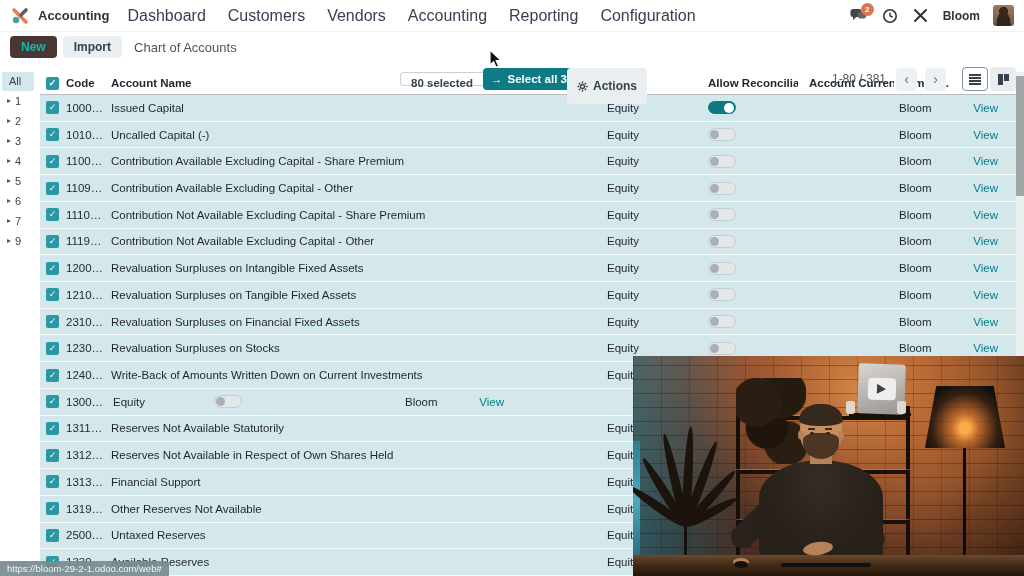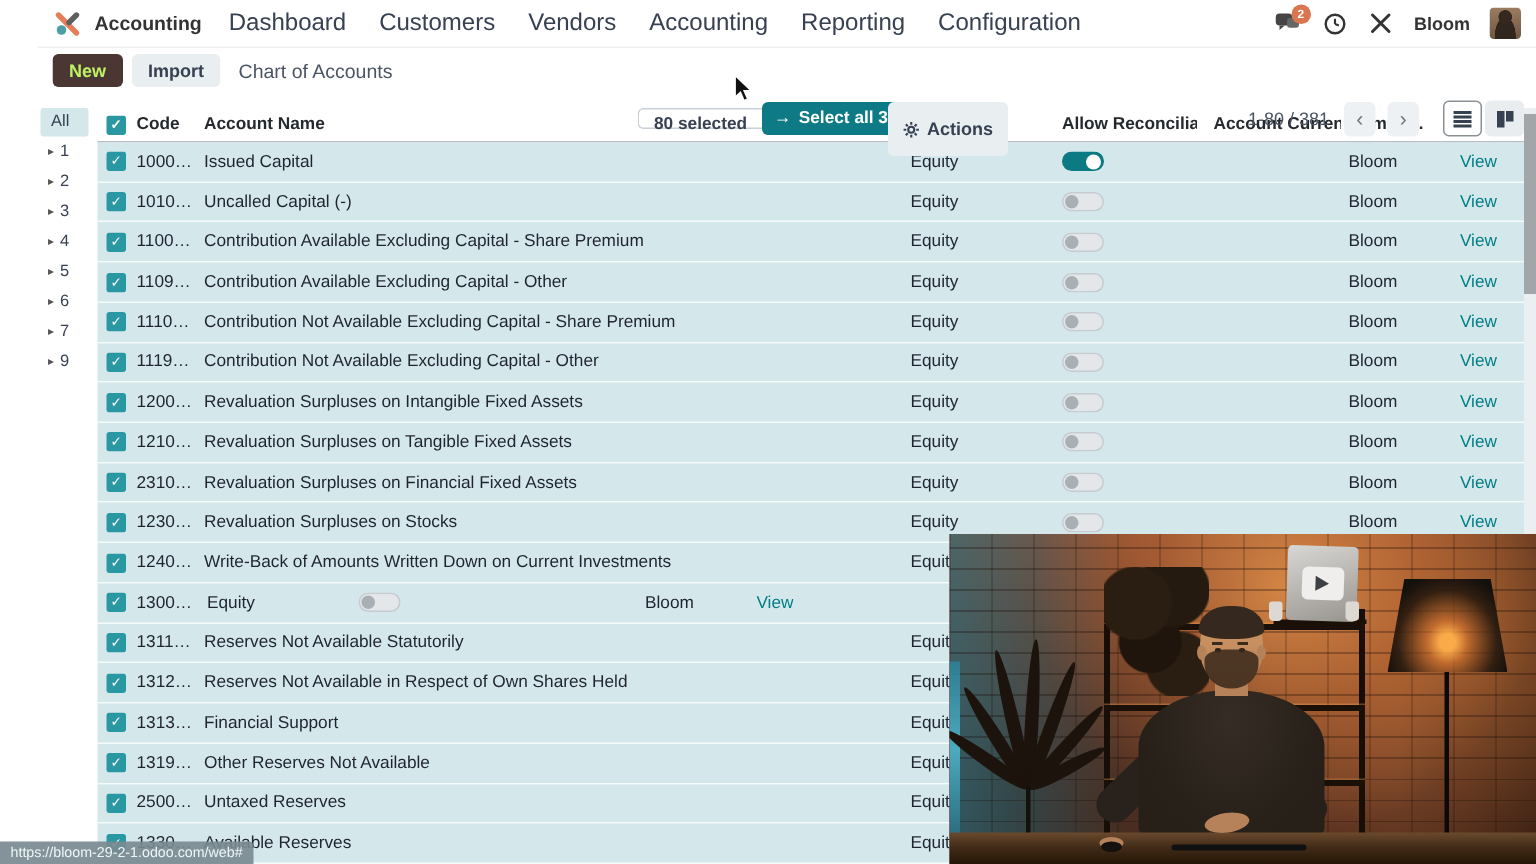--- a/index.html
+++ b/index.html
@@ -1,18 +1,18 @@
 <!DOCTYPE html>
 <html><head>
 <meta charset="utf-8">
 <style>
   * { margin:0; padding:0; box-sizing:border-box; }
   html,body { width:1024px; height:576px; overflow:hidden; background:#fff;
               font-family:"Liberation Sans", sans-serif; }
-  .app { position:absolute; inset:0;margin-left:25px; }
+  .app { position:absolute; inset:0; }
 
   
   .navbar { position:absolute; left:0; top:0; right:0; height:32px; background:#fff;
             display:flex; align-items:center; justify-content:space-between; padding:0 10px;
             border-bottom:1px solid #f0f0f0; z-index:10;}
   .nav-left { display:flex; align-items:center; gap:8px; }
   .logo { width:20px; height:20px; display:inline-flex; }
   .app-name { font-size:13px; font-weight:bold; color:#333; margin-right:10px; cursor:pointer;}
   .menu { display:flex; gap:22px; }
   .menu-item { font-size:16px; color:#374151; cursor:pointer; }
@@ -25,21 +25,21 @@
     background:
       radial-gradient(circle at 50% 30%, #35291f 0 24%, transparent 26%),
       radial-gradient(ellipse at 50% 92%, #30261d 0 46%, transparent 48%),
       linear-gradient(180deg,#9b7c60,#6f5542); }
 
   
   .controlbar { position:absolute; left:0; top:32px; right:0; height:30px; background:#fff; z-index:9; }
   .cb-left { position:absolute; left:10px; top:4px; display:flex; align-items:center; gap:6px; }
   .btn { font-size:12px; border-radius:4px; padding:3px 10px; cursor:pointer; border:1px solid transparent;
          display:inline-flex; align-items:center; gap:5px; }
-  .btn-new { background:#4a3733; color:#bef264; font-weight:bold; }
+  .btn-new { background:#4a3733; color:#14b8a6; font-weight:bold; }
   .btn-light { background:#e9eef0; color:#374151; font-weight:bold; }
   .breadcrumb { font-size:13px; color:#4b5563; margin-left:6px; }
   .sel-group { position:absolute; left:400px; top:36px; display:flex; align-items:center; height:22px; }
   .sel-count { background:#fff; border:1px solid #c9d1d6; border-right:none; border-radius:4px 0 0 4px;
                font-size:11.5px; font-weight:bold; color:#374151; padding:0 10px; line-height:20px; height:14px;}
   .sel-all { background:#0e7a86; color:#fff; font-size:11.5px; font-weight:bold; border-radius:4px;
              padding:0 8px; line-height:22px; height:22px; cursor:pointer; display:flex; gap:5px; align-items:center;}
   .sel-close { background:#fff; border:1px solid #c9d1d6; border-left:none; border-radius:0 4px 4px 0;
                color:#6b7280; font-size:12px; padding:0 7px; line-height:20px; height:22px; cursor:pointer;}
   .btn-actions { position:absolute; left:567px; top:36px; height:36px; padding:0 9px; line-height:20px;}

